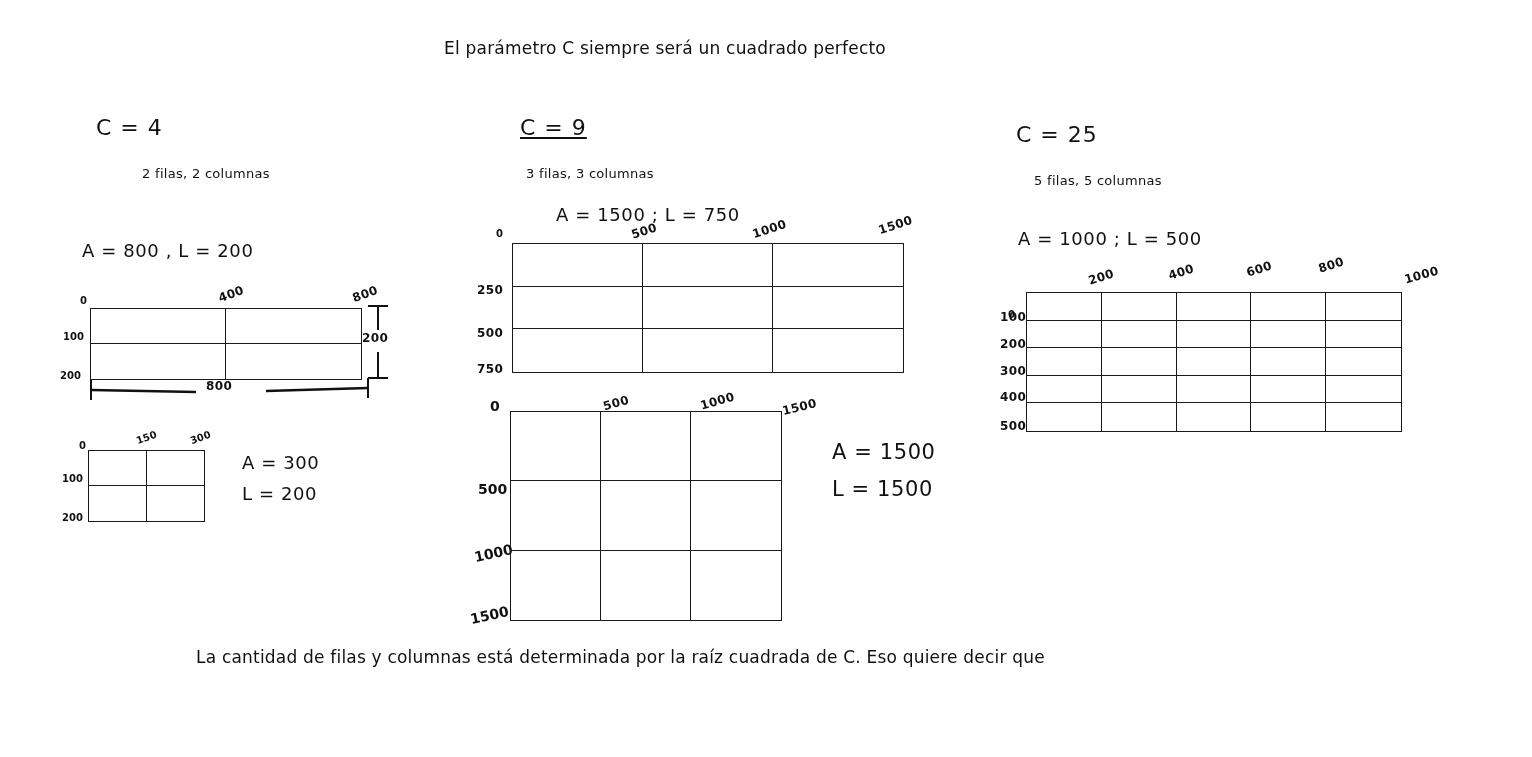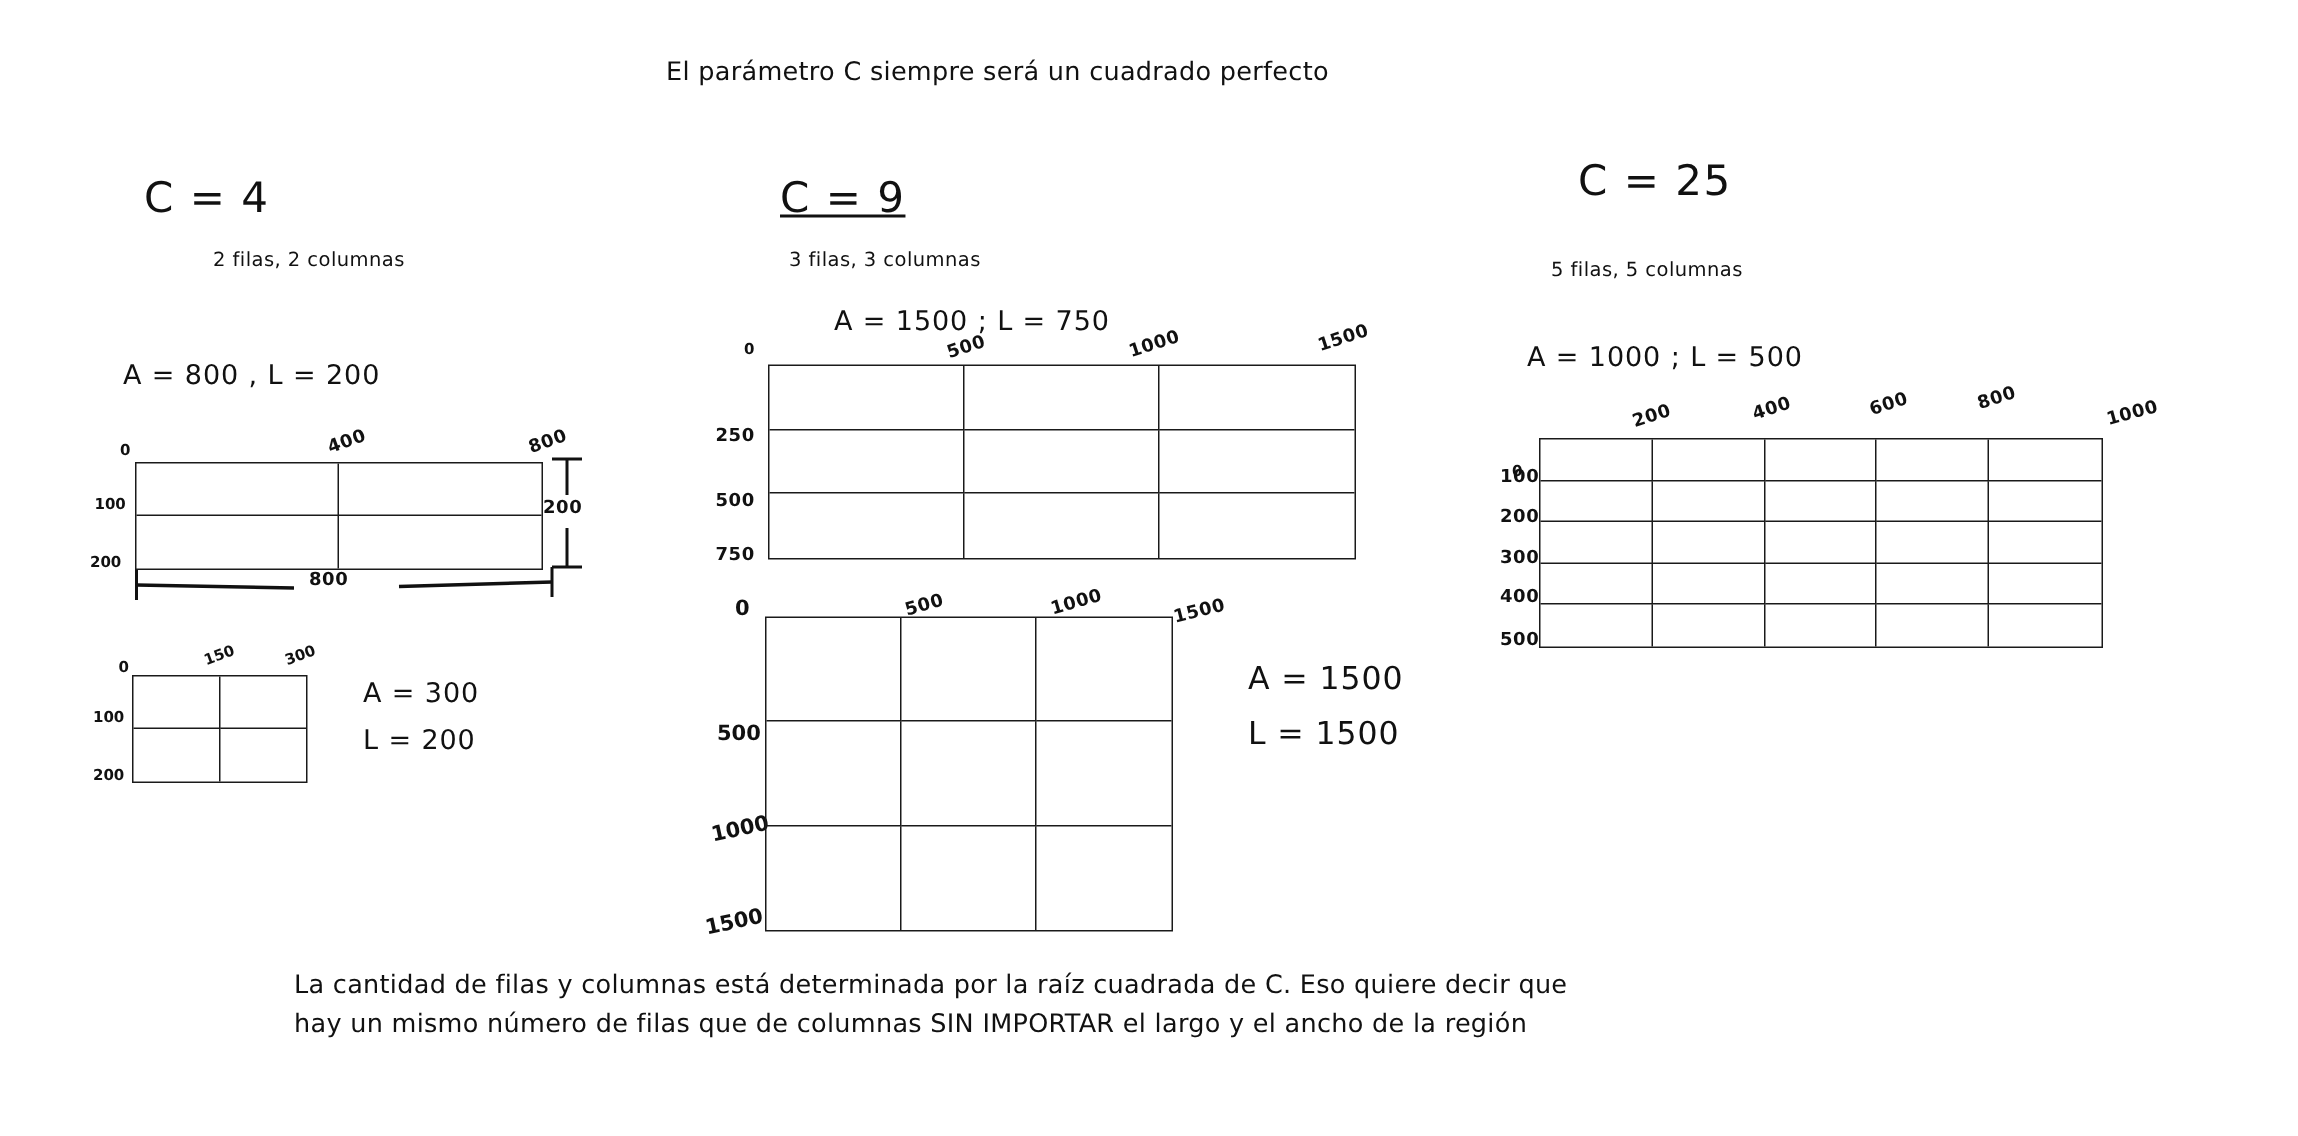--- a/index.html
+++ b/index.html
@@ -23,21 +23,21 @@
   }
   
   #title {
     left: 0; top: 38px;
     width: 1330px;
     text-align: center;
     font-size: 17px;
     letter-spacing: 0.2px;
   }
   
-  .sec-title { font-size: 28px; letter-spacing: 1px; }
+  .sec-title { font-size: 22px; letter-spacing: 1px; }
   .sec-sub  { font-size: 13px; letter-spacing: 0.3px; }
   .eq { font-size: 18px; letter-spacing: 0.6px; }
   .eq-lg { font-size: 21px; letter-spacing: 0.6px; }
   .tick { font-size: 12px; font-weight: 600; letter-spacing: 0.4px; }
   .tick-sm { font-size: 10px; font-weight: 600; }
   .tick-lg { font-size: 14px; font-weight: 700; }
 
   
   .grid {
     position: absolute;
@@ -167,21 +167,21 @@
   <div class="cell"></div>
   <div class="cell last-col"></div>
   <div class="cell last-row"></div>
   <div class="cell last-row"></div>
   <div class="cell last-col last-row"></div>
 </div>
 
 <div class="abs hand eq-lg" style="left:832px; top:440px;">A = 1500</div>
 <div class="abs hand eq-lg" style="left:832px; top:477px;">L = 1500</div>
 
-<div class="abs hand sec-title" style="left:1016px; top:104px;margin-left:36px;">C = 25</div>
+<div class="abs hand sec-title" style="left:1016px; top:122px;">C = 25</div>
 <div class="abs hand sec-sub" style="left:1034px; top:173px;">5 filas, 5 columnas</div>
 
 <div class="abs hand eq" style="left:1018px; top:228px;text-align:center;">A = 1000  ;  L = 500</div>
 
 <div class="abs hand tick-sm" style="left:1008px; top:309px;">0</div>
 <div class="abs hand tick" style="left:1088px; top:270px; transform:rotate(-18deg);">200</div>
 <div class="abs hand tick" style="left:1168px; top:265px; transform:rotate(-18deg);">400</div>
 <div class="abs hand tick" style="left:1246px; top:262px; transform:rotate(-18deg);">600</div>
 <div class="abs hand tick" style="left:1318px; top:258px; transform:rotate(-18deg);">800</div>
 <div class="abs hand tick" style="left:1404px; top:268px; transform:rotate(-15deg);">1000</div>
@@ -219,14 +219,13 @@
 
   <div class="cell last-row"></div>
   <div class="cell last-row"></div>
   <div class="cell last-row"></div>
   <div class="cell last-row"></div>
   <div class="cell last-col last-row"></div>
 </div>
 
 <div class="abs hand" id="caption">
   <div>La cantidad de filas y columnas está determinada por la raíz cuadrada de C. Eso quiere decir que</div>
-  <div>hay un mismo número de filas que de columnas SIN IMPORTAR el largo y el ancho de la región</div>
 </div>
 
 </body></html>

